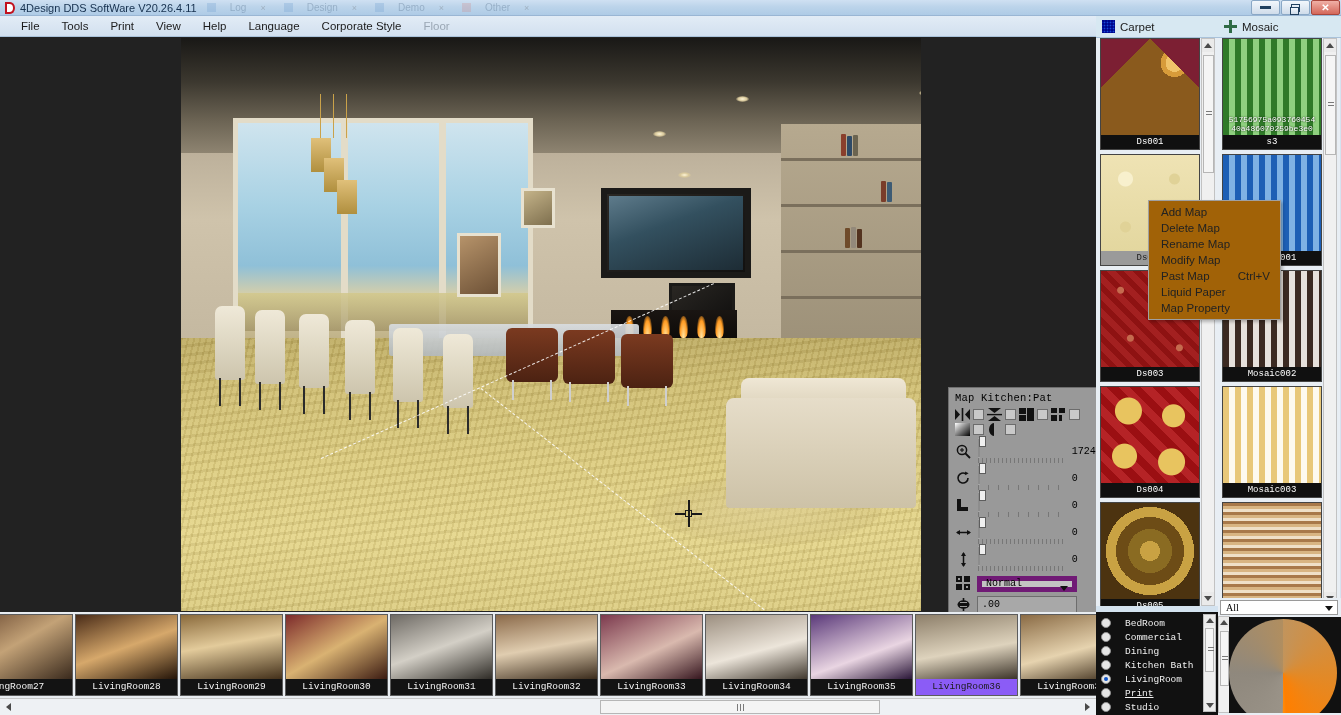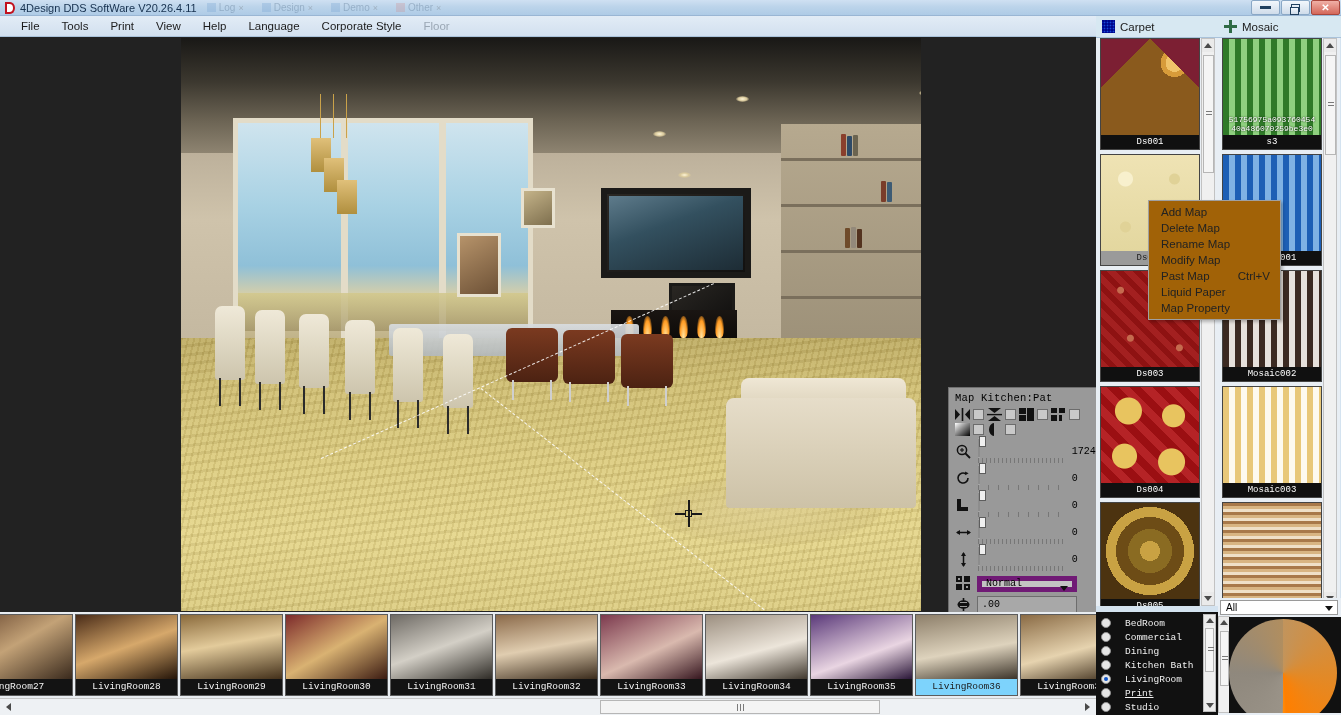--- a/index.html
+++ b/index.html
@@ -17,21 +17,21 @@
   }
   .titlebar .logo {
     width:14px; height:14px; margin-left:3px; position:relative;
     font-family:"Liberation Serif", serif; font-weight:bold;
     color:#c00; font-size:12px; line-height:14px; text-align:center;
   }
   .titlebar .apptitle {
     font-size:11px; color:#16304e; margin-left:3px; white-space:nowrap;
   }
   .ghost-tabs { flex:1; display:flex; align-items:center; gap:18px; margin-left:10px; opacity:.28; }
-  .ghost-tab { display:flex; align-items:center; gap:3px; font-size:10px; color:#33506e; }
+  .ghost-tab { display:flex; align-items:center; gap:14px; font-size:10px; color:#33506e; }
   .ghost-sq { width:9px; height:9px; background:#6f9ed0; }
   .ghost-sq.red { background:#d08a8a; }
   .ghost-x { font-size:9px; color:#555; }
   .wbtns { display:flex; height:15px; margin-right:1px; }
   .wbtn {
     width:29px; height:15px; margin-left:1px;
     background:linear-gradient(to bottom,#f2f7fc,#cfdcea);
     border:1px solid #8aa8c6; border-radius:2px;
     display:flex; align-items:center; justify-content:center;
   }
@@ -191,42 +191,42 @@
   .carat.down { border-top:5px solid #4a4a4a; }
 
   
   .bottomstrip { position:absolute; left:0; top:612px; width:1096px; height:86px; background:#e9edf1; display:flex; gap:0; padding:2px 0 0 0; overflow:hidden; }
   .roomthumb { width:103px; height:82px; margin-left:2px; border:1px solid #5c5c5c; position:relative; flex:none; }
   .roomthumb .rimg { width:101px; height:64px; }
   .roomthumb .rlabel {
     height:16px; background:#131313; color:#f2f2f2; font-family:"Liberation Mono", monospace;
     font-size:9.5px; text-align:center; line-height:16px;
   }
-  .roomthumb.selected .rlabel { background:#7dd3fc; color:#1c1c1c; }
+  .roomthumb.selected .rlabel { background:#8b5cf6; color:#1c1c1c; }
   .hscroll { position:absolute; left:0; top:698px; width:1096px; height:17px; background:#eef1f4; border-top:1px solid #c8c8c8; }
   .hsb-left { position:absolute; left:1px; top:1px; width:15px; height:14px; display:flex; align-items:center; justify-content:center; }
   .hsb-thumb { position:absolute; top:1px; left:600px; width:280px; height:14px; background:#f4f4f4; border:1px solid #b6b6b6; display:flex; align-items:center; justify-content:center; }
   .hsb-thumb .g { width:7px; height:7px; background:repeating-linear-gradient(to right,#7a7a7a 0 1px, transparent 1px 3px); }
   .hsb-right { position:absolute; right:1px; top:1px; width:15px; height:14px; display:flex; align-items:center; justify-content:center; }
   .carat.left { border-top:4px solid transparent; border-bottom:4px solid transparent; border-right:5px solid #4a4a4a; border-left:0; }
   .carat.right { border-top:4px solid transparent; border-bottom:4px solid transparent; border-left:5px solid #4a4a4a; border-right:0; }
 
   
   .catpanel { position:absolute; left:1096px; top:612px; width:122px; height:103px; background:#111; }
   .catlist { position:absolute; left:0; top:4px; width:106px; }
   .catrow { display:flex; align-items:center; gap:14px; height:14px; padding-left:5px; }
   .radio { width:10px; height:10px; border-radius:50%; background:#e6e6e6; border:1px solid #8f8f8f; position:relative; flex:none; }
   .radio.on:after { content:""; position:absolute; left:2px; top:2px; width:4px; height:4px; border-radius:50%; background:#1054c8; }
   .catlabel { font-family:"Liberation Mono", monospace; font-size:9.5px; color:#f0f0f0; white-space:nowrap; }
   .catlabel.link { text-decoration:underline; }
   .catscroll { position:absolute; right:2px; top:2px; width:13px; height:98px; background:#efefef; border:1px solid #bdbdbd; }
 
   
   .colorpanel { position:absolute; left:1218px; top:598px; width:123px; height:117px; background:#e8eef4; }
-  .alldd { position:absolute; left:2px; top:2px; width:118px; height:15px; background:#fff; border:1px solid #9a9a9a; font-family:Liberation Sans, sans-serif; font-size:10px; line-height:13px; padding-left:5px; }
+  .alldd { position:absolute; left:2px; top:2px; width:118px; height:15px; background:#fff; border:1px solid #9a9a9a; font-family:Liberation Serif, serif; font-size:10px; line-height:13px; padding-left:5px; }
   .alldd .arw { position:absolute; right:4px; top:5px; border-left:4px solid transparent; border-right:4px solid transparent; border-top:5px solid #111; }
   .wheelbox { position:absolute; left:11px; top:19px; width:112px; height:96px; background:#111; overflow:hidden; }
   .wheel { position:absolute; left:0px; top:2px; width:108px; height:108px; border-radius:50%;
     background: conic-gradient(from 0deg, #c2945c 0deg, #e08a2a 90deg, #ff7f00 175deg, #ff8c0b 180deg, #9a9388 181deg, #8f887d 270deg, #b08e60 359deg); }
   .leftscroll { position:absolute; left:0px; top:18px; width:12px; height:97px; background:#f0f0f0; border:1px solid #c2c2c2; }
   .leftscroll .th { position:absolute; left:1px; top:14px; width:9px; height:55px; background:#f5f5f5; border:1px solid #b6b6b6; }
 
   .panel-sep { position:absolute; left:1215px; top:38px; width:3px; height:568px; background:#cfd8e1; }
 </style>
 </head>

